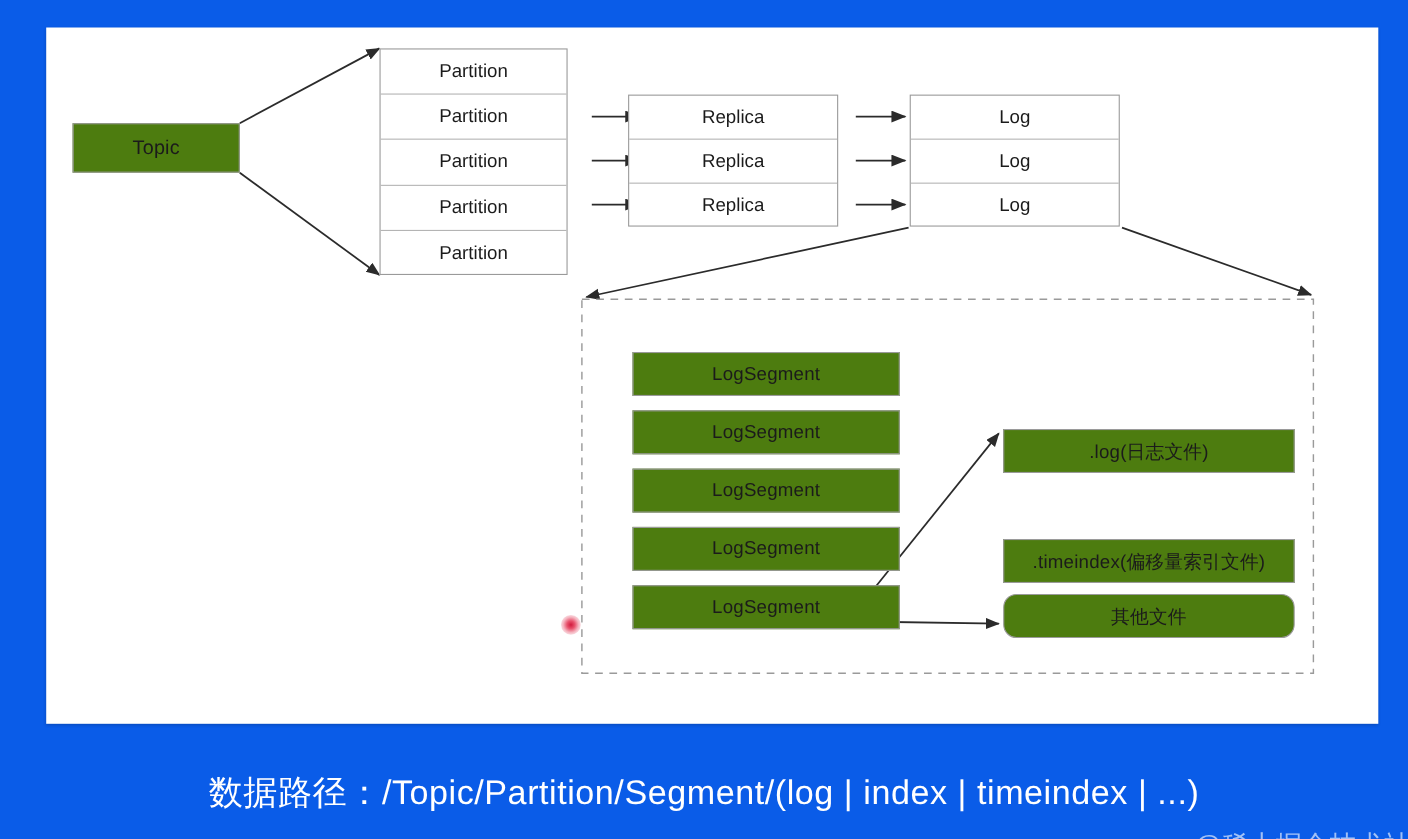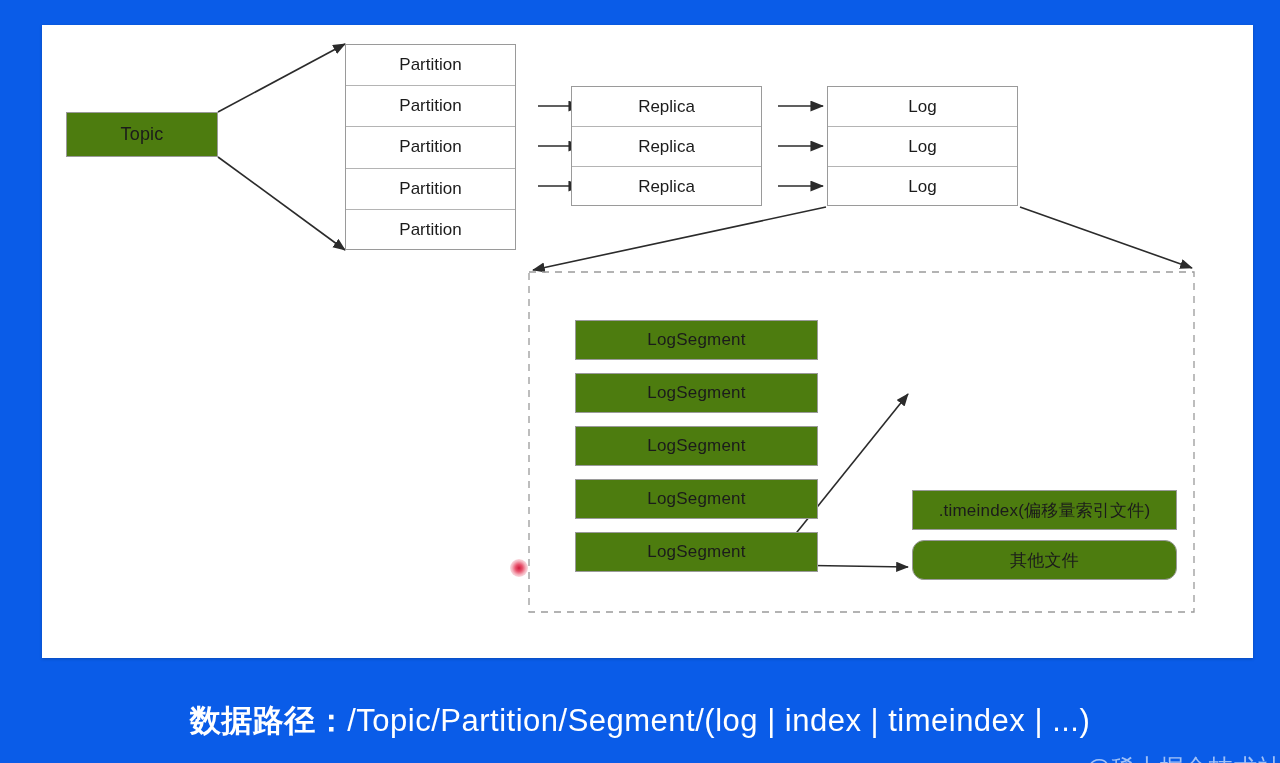--- a/index.html
+++ b/index.html
@@ -109,21 +109,21 @@
     position: absolute;
     left: 0;
     top: 700px;
     width: 1280px;
     text-align: center;
     color: #ffffff;
     font-size: 31px;
     letter-spacing: .5px;
     white-space: nowrap;
   }
-  #caption .zh { font-weight: 700; }
+  #caption .zh { font-weight: 400; }
   #caption .path { font-weight: 400; }
 
   #watermark {
     position: absolute;
     left: 1086px;
     top: 752px;
     color: rgba(255,255,255,0.62);
     font-size: 24px;
     white-space: nowrap;
     letter-spacing: .5px;
@@ -228,20 +228,23 @@
     <div class="box segment-box seg-2">
       <span>LogSegment</span>
     </div>
     <div class="box segment-box seg-3">
       <span>LogSegment</span>
     </div>
     <div class="box segment-box seg-4">
       <span>LogSegment</span>
     </div>
 
+    <div class="box file-box file-0">
+      <span>.log(日志文件)</span>
+    </div>
     <div class="box file-box file-2">
       <span>.timeindex(偏移量索引文件)</span>
     </div>
     <div class="box file-box file-3">
       <span>其他文件</span>
     </div>
 
     <div id="cursor-dot"></div>
 
   </div>

